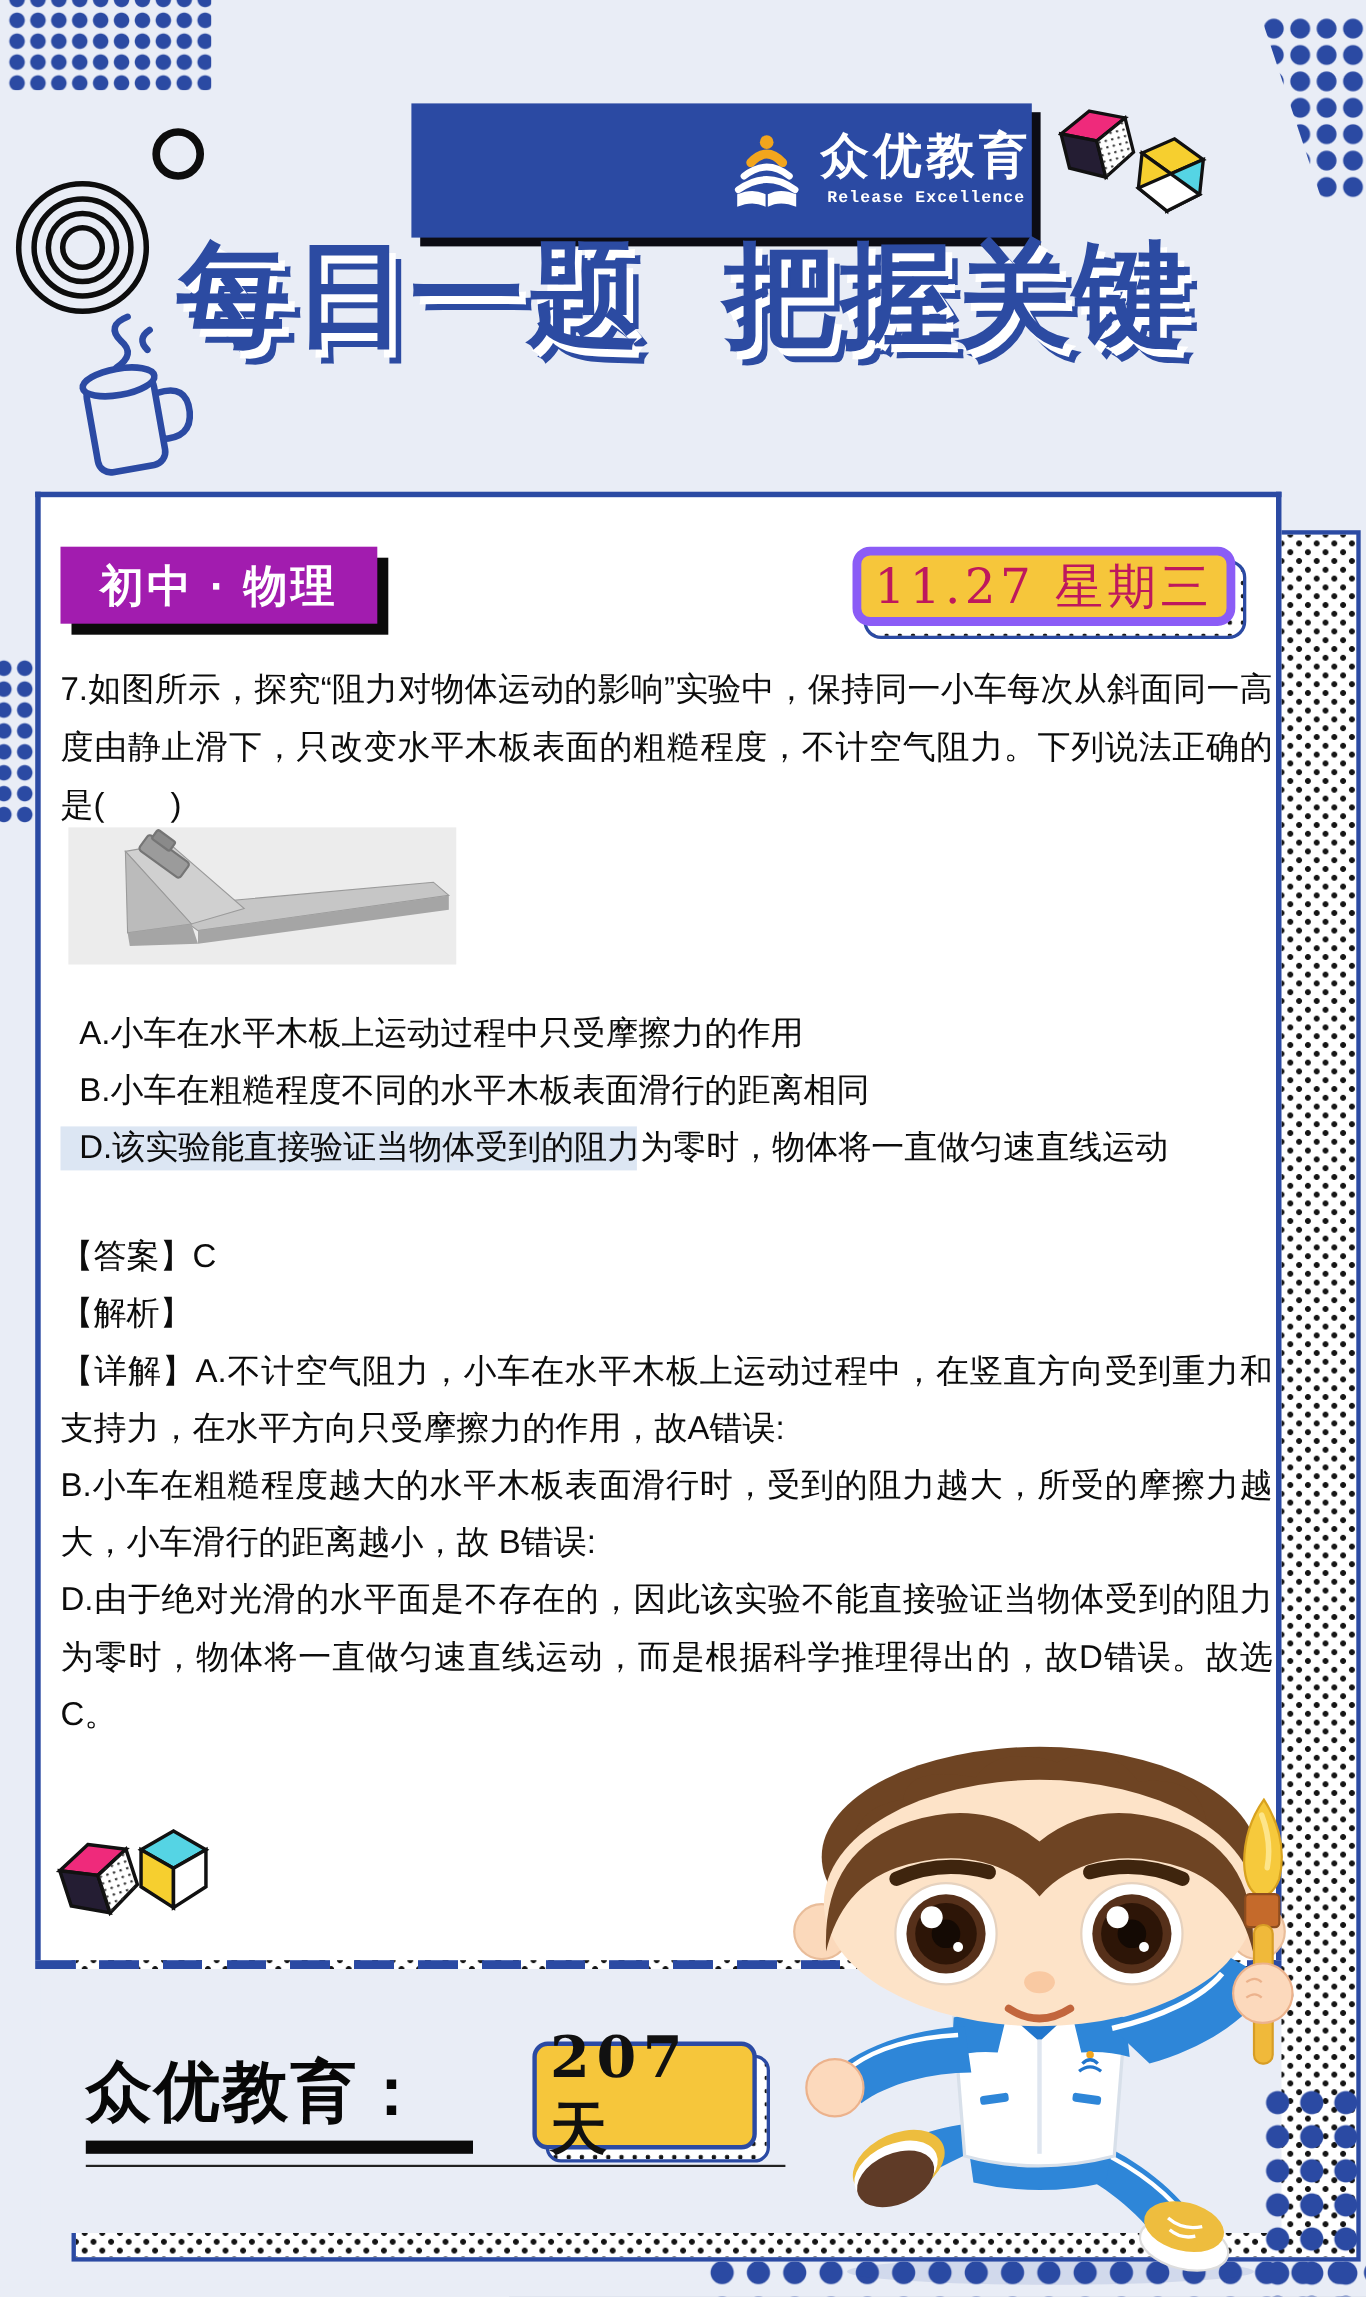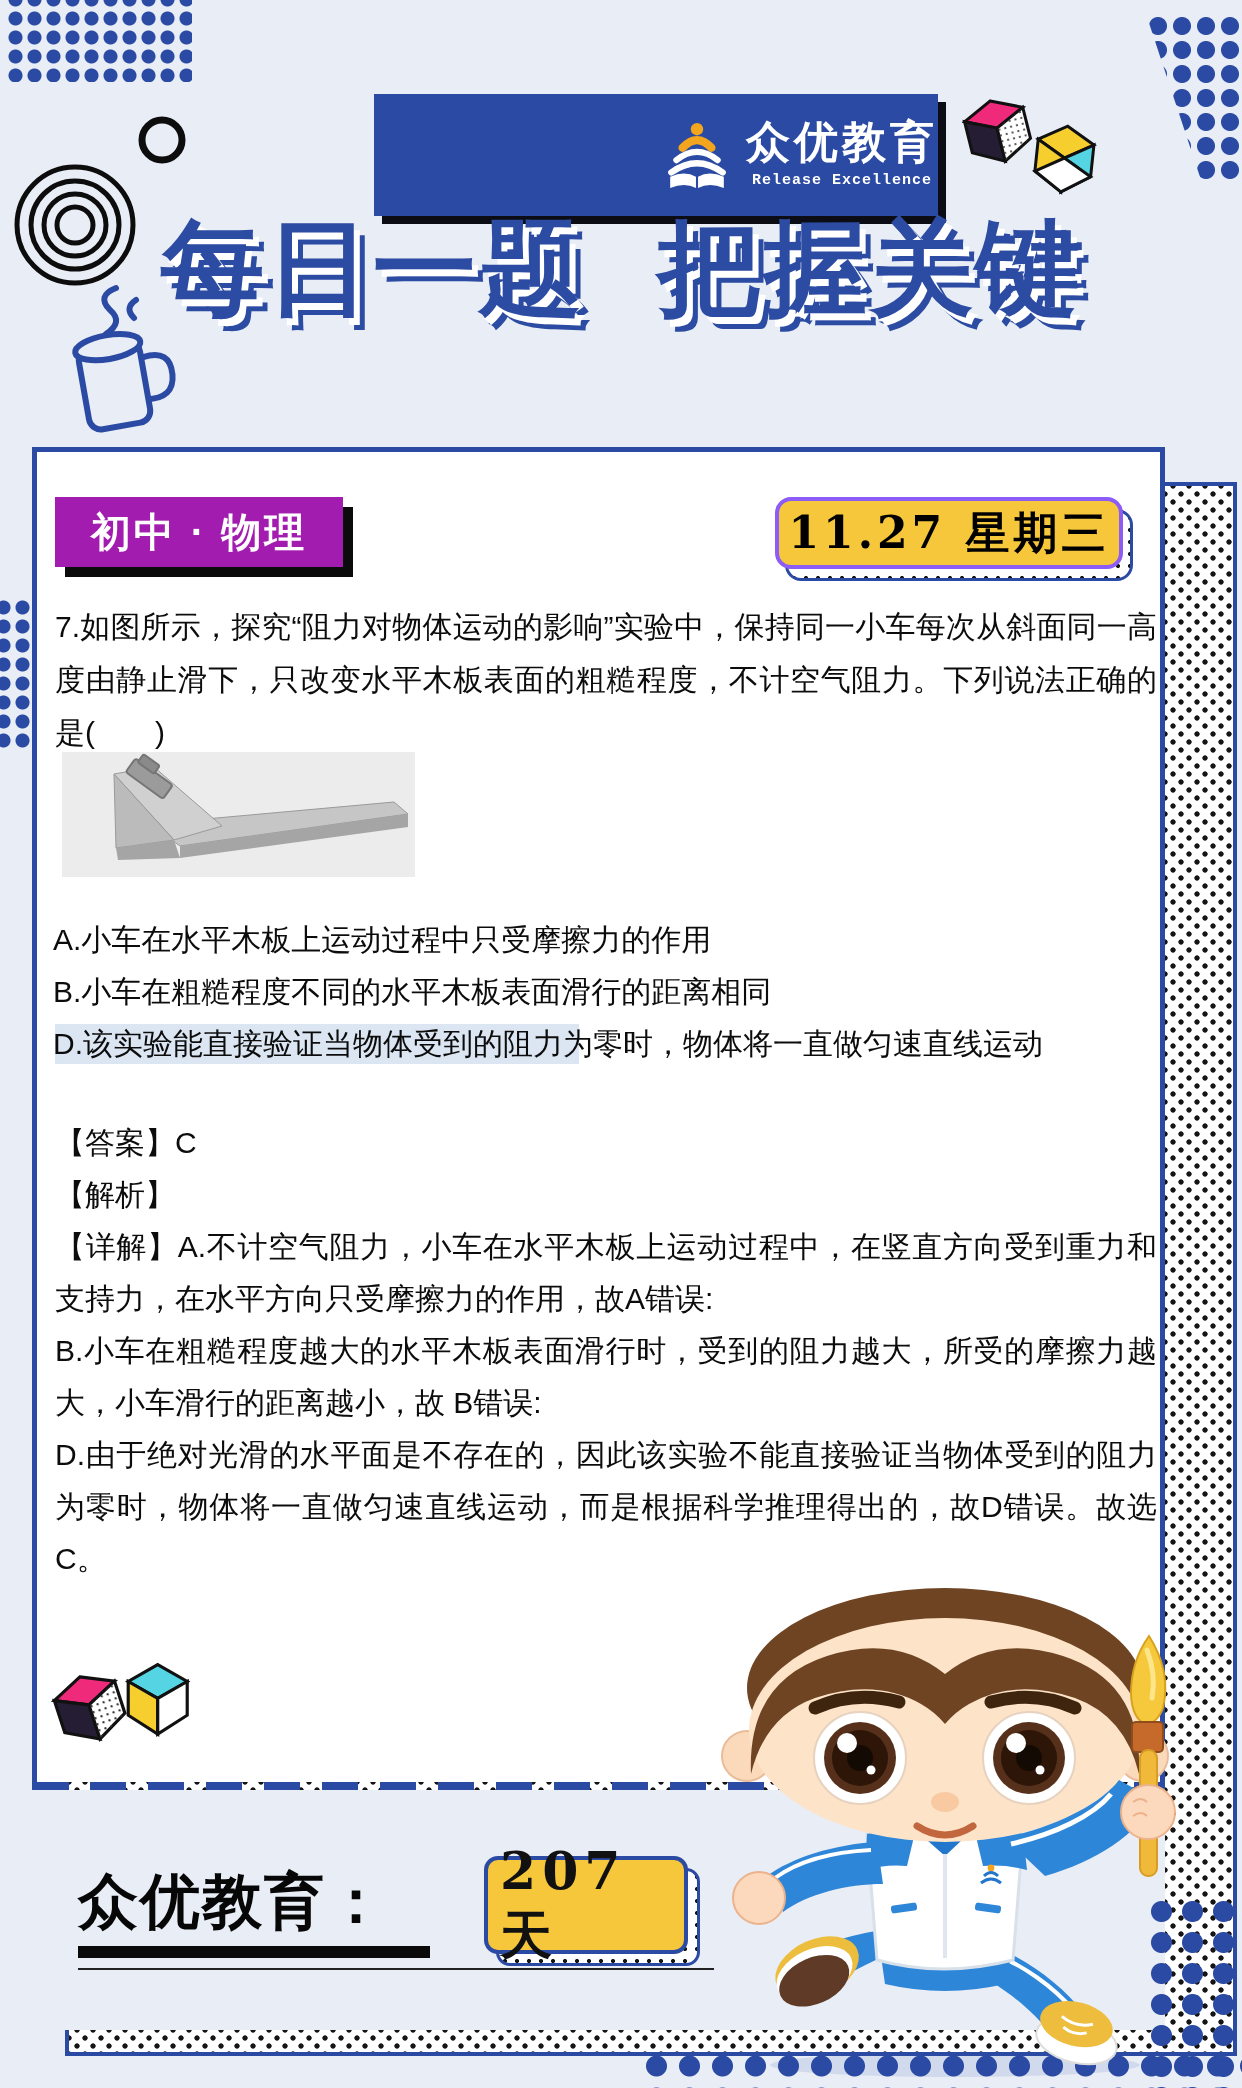--- a/index.html
+++ b/index.html
@@ -55,30 +55,30 @@
              background:repeating-linear-gradient(90deg,#2b4aa3 0 36px,transparent 36px 58px);}
 
   .subject-badge{position:absolute;left:18px;top:45px;width:288px;height:70px;background:#a21caf;
                  box-shadow:10px 10px 0 #0b0b0b;color:#fff;font-size:40px;font-weight:900;
                  letter-spacing:3px;display:flex;align-items:center;justify-content:center;}
   .date-badge{position:absolute;left:738px;top:45px;width:348px;height:72px;}
   .date-badge::before{content:"";position:absolute;left:10px;top:12px;width:100%;height:100%;
                  box-sizing:border-box;border:3px solid #2b4aa3;border-radius:16px;background-color:#fff;
                  background-image:radial-gradient(#151515 1.8px,transparent 2.3px);background-size:12px 12px;}
   .date-badge .db-face{position:absolute;left:0;top:0;width:100%;height:100%;box-sizing:border-box;
-                 background:#f6c63b;border:4px solid #8b5cf6;border-radius:16px;
+                 background:#f6c63b;border:8px solid #8b5cf6;border-radius:16px;
                  display:flex;align-items:center;justify-content:center;
-                 font-family:"DejaVu Serif",serif;font-weight:bold;font-size:44px;color:#000000;
+                 font-family:"DejaVu Serif",serif;font-weight:normal;font-size:44px;color:#be185d;
                  letter-spacing:4px;}
 
   .q-text{position:absolute;left:18px;top:148px;width:1102px;font-size:30px;line-height:53px;
           color:#0c0c0c;text-align:justify;}
   .figure{position:absolute;left:25px;top:300px;}
   .hl-c{position:absolute;left:18px;top:572px;width:524px;height:40px;background:#dce6f3;z-index:0;}
-  .options{position:absolute;left:16px;top:462px;width:1104px;z-index:1;}
+  .options{position:absolute;left:35px;top:462px;width:1104px;z-index:1;}
   .options p{margin:0;font-size:30px;line-height:52px;color:#0c0c0c;}
   .answer{position:absolute;left:18px;top:665px;font-size:30px;line-height:52px;color:#0c0c0c;z-index:1;}
   .analysis{position:absolute;left:18px;top:717px;font-size:30px;line-height:52px;color:#0c0c0c;z-index:1;}
   .expl{position:absolute;left:18px;top:769px;width:1102px;z-index:1;}
   .expl p{margin:0;font-size:30px;line-height:52px;color:#0c0c0c;text-align:justify;}
   .cubes-card{position:absolute;left:12px;top:1200px;}
 
   
   .footer-cover{position:absolute;left:37px;top:1790px;width:1128px;height:240px;background:#e9edf6;z-index:5;}
   .countdown-label{position:absolute;left:78px;top:1856px;font-size:60px;font-weight:900;color:#070707;

